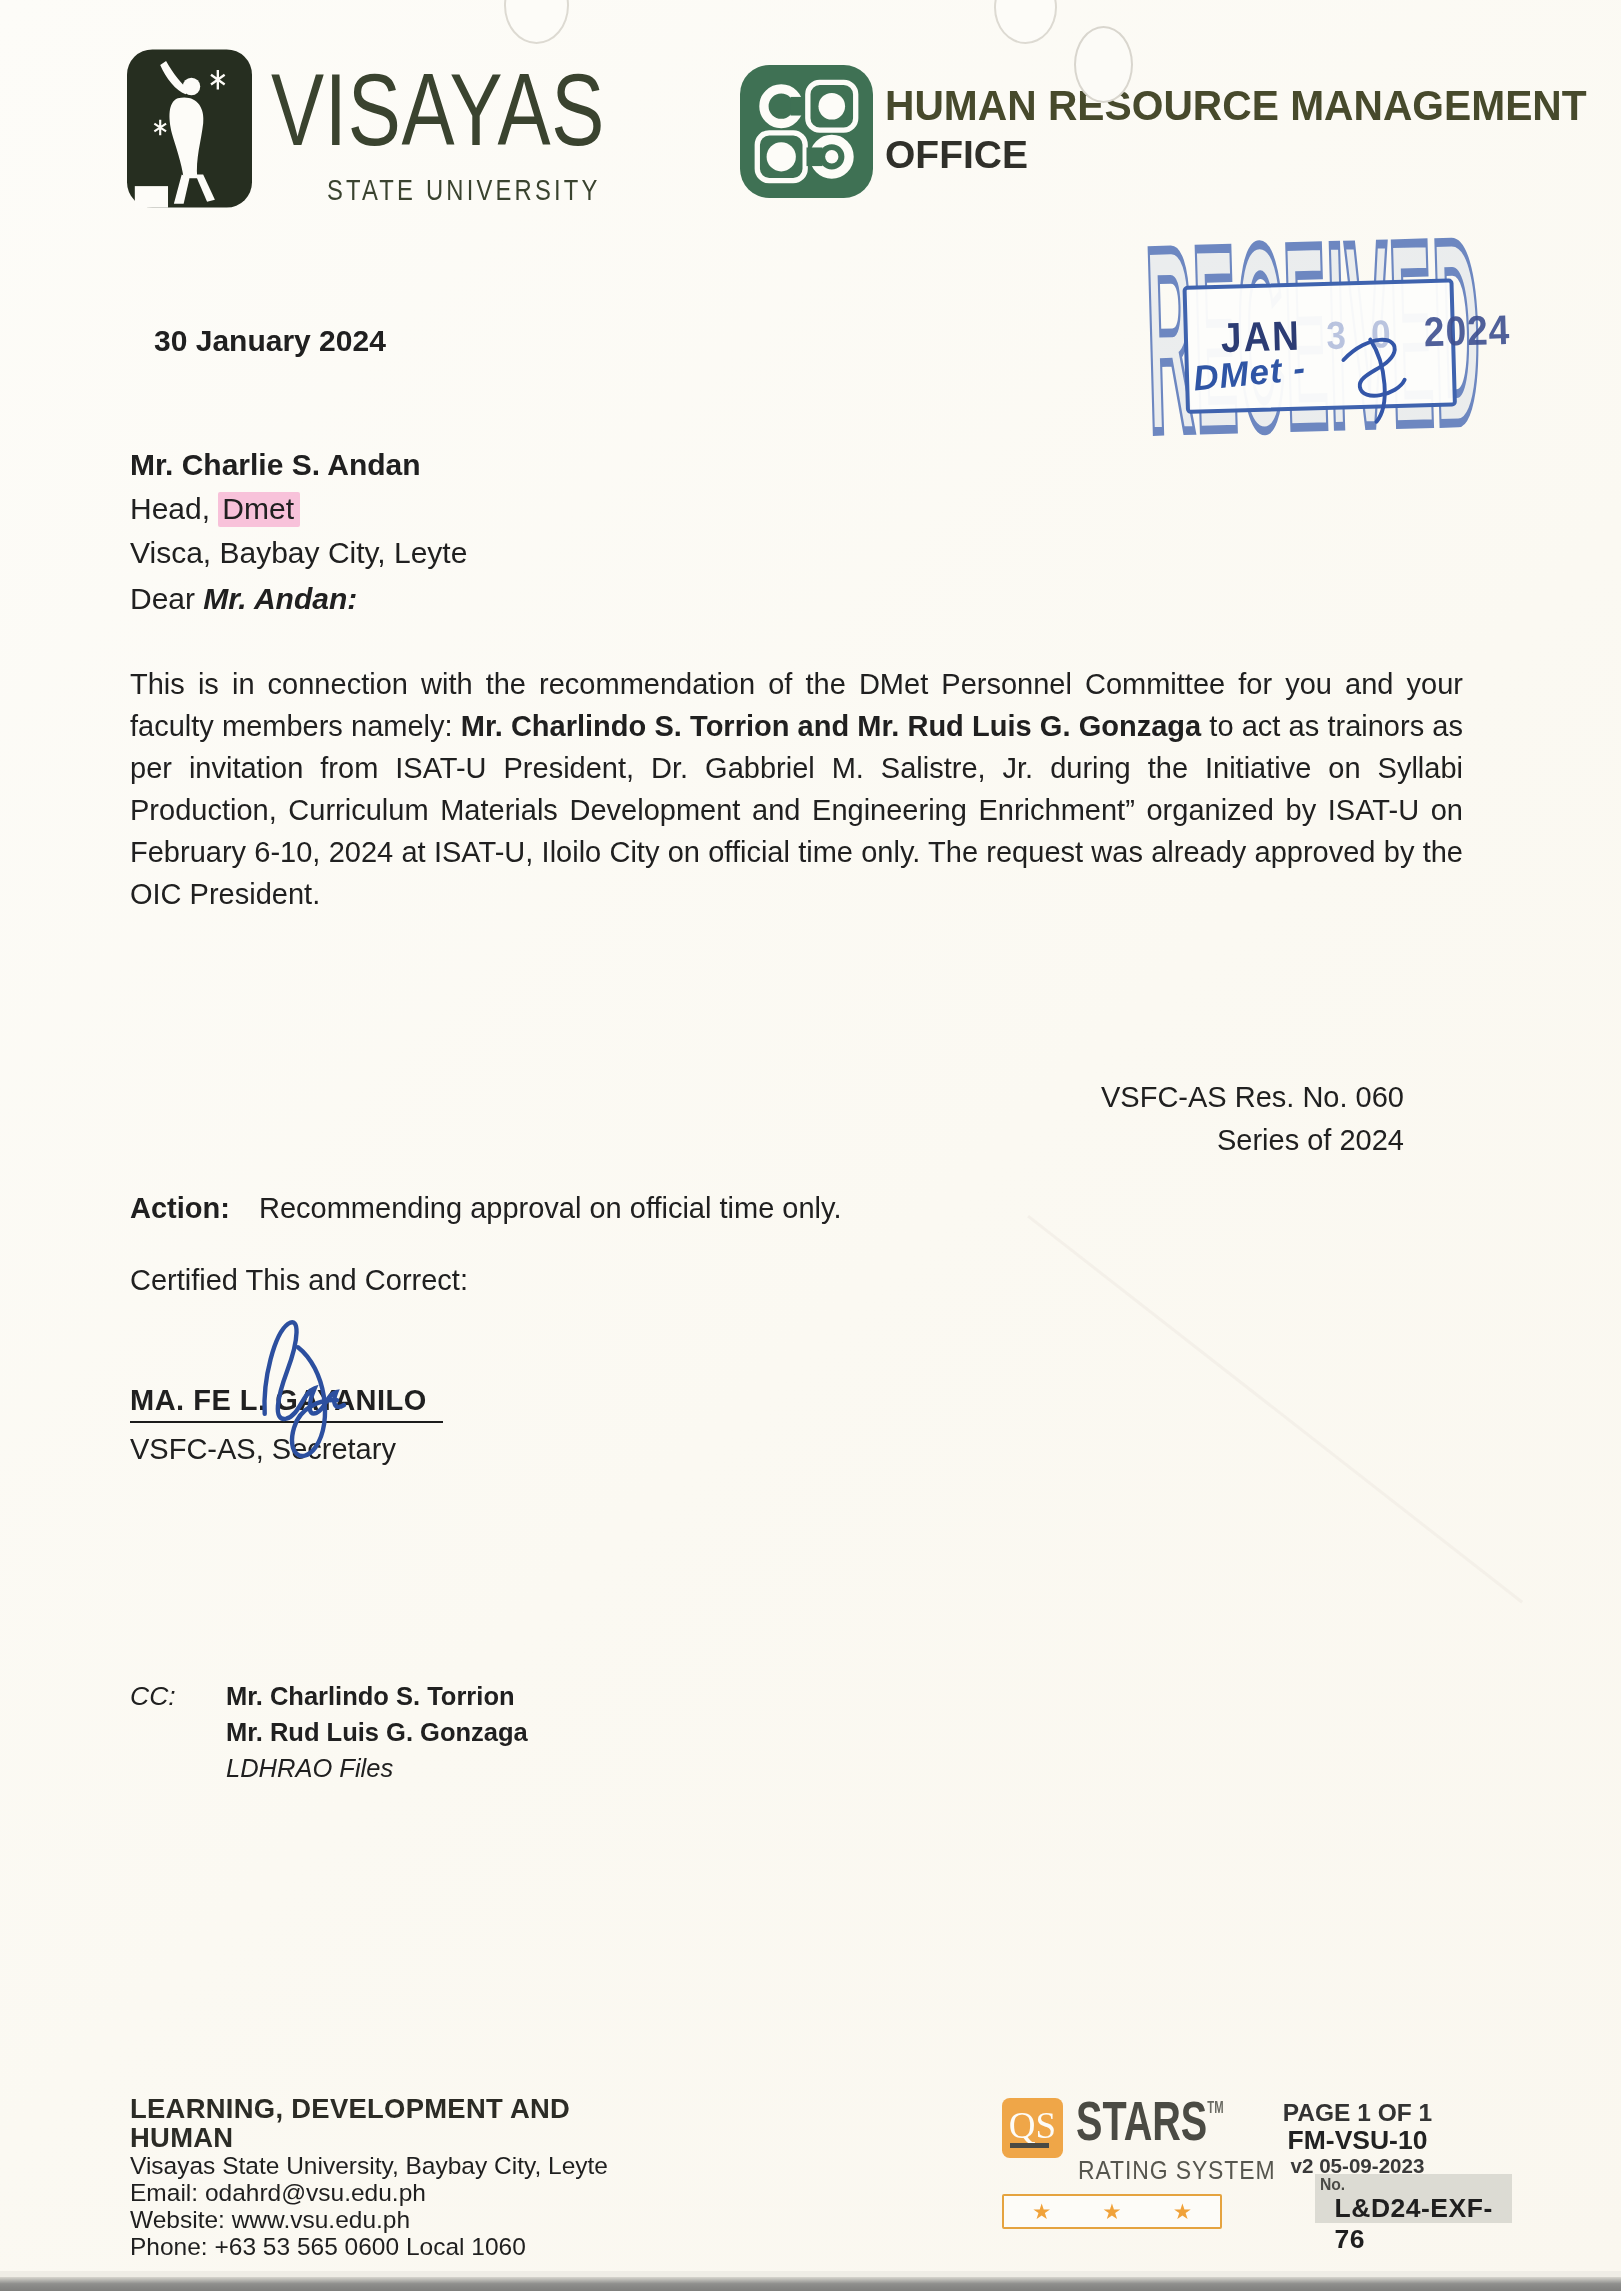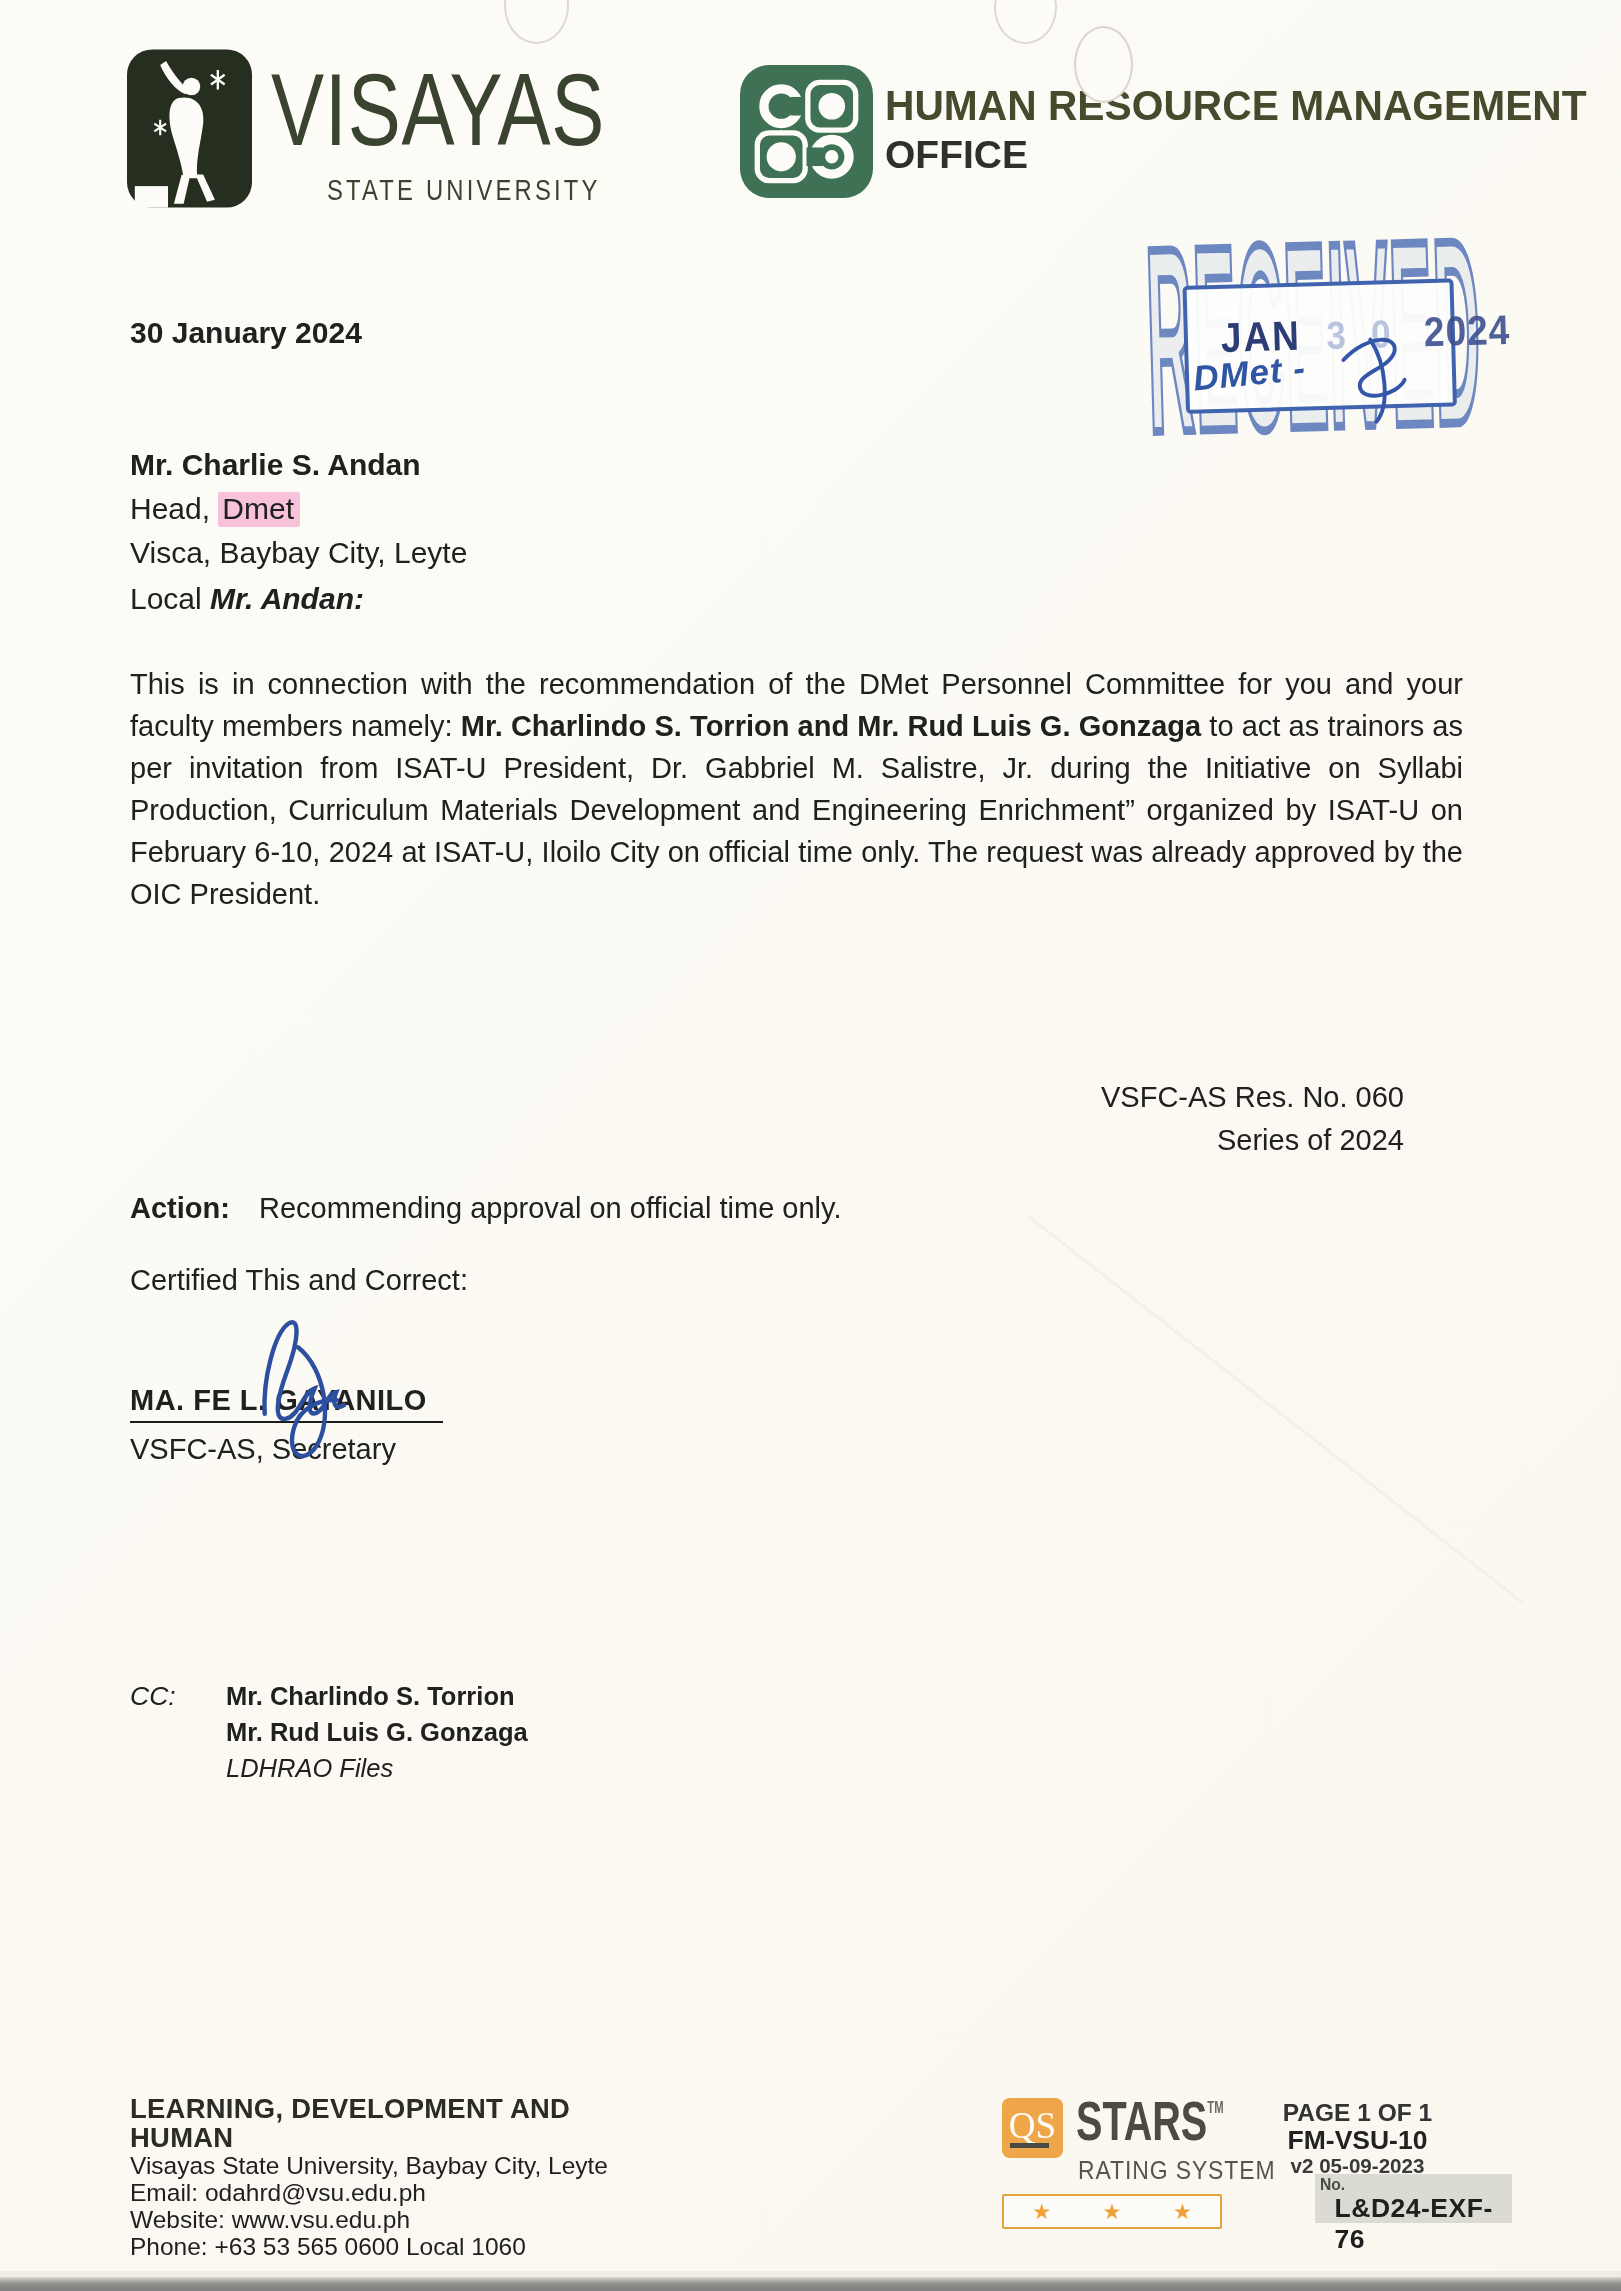--- a/index.html
+++ b/index.html
@@ -41,21 +41,21 @@
   .stamp-date{position:absolute;left:33px;top:25.5px;display:flex;gap:25.5px;align-items:baseline;
     font-weight:bold;transform:scaleY(1.12);transform-origin:left top;white-space:nowrap;}
   .stamp-month{font-size:37px;color:#2c3c74;letter-spacing:2px;}
   .stamp-day{font-size:35px;color:#8496c8;opacity:.55;letter-spacing:7.8px;}
   .stamp-year{font-size:37px;color:#3d4f90;opacity:.9;letter-spacing:1px;}
   .stamp-hand{position:absolute;left:3.9px;top:65px;font-size:35px;font-style:italic;font-weight:600;
     color:#2f55a5;transform:rotate(-4deg);white-space:nowrap;letter-spacing:1px;}
   .stamp-flourish{position:absolute;left:147px;top:41px;overflow:visible;}
   
   .abs{position:absolute;left:130px;}
-  .date-line{top:316px;font-size:30px;font-weight:bold;}
+  .date-line{top:324px;font-size:30px;font-weight:bold;margin-left:24px;}
   .recipient{top:443px;font-size:30px;line-height:44px;}
   .recipient .name{font-weight:bold;}
   .hl{background:#f8c2da;padding:0 5.9px 2px 3.9px;border-radius:2px;}
   .salutation{top:582px;font-size:30px;}
   .salutation .sal-name{font-weight:bold;font-style:italic;}
   .para{width:1333px;font-size:29px;line-height:42px;text-align:justify;}
   .para1{top:663px;}
   .para2{top:959px;}
   .para .b{font-weight:bold;}
   .resolution{top:1076px;width:1274px;text-align:right;font-size:29px;line-height:43px;}
@@ -160,21 +160,21 @@
   </div>
 
   <div class="abs date-line">30 January 2024</div>
 
   <div class="abs recipient">
     <div class="name">Mr. Charlie S. Andan</div>
     <div><span>Head,</span> <span class="hl">Dmet</span></div>
     <div>Visca, Baybay City, Leyte</div>
   </div>
 
-  <div class="abs salutation"><span>Local </span><span class="sal-name">Mr. Andan:</span></div>
+  <div class="abs salutation"><span>Dear </span><span class="sal-name">Mr. Andan:</span></div>
 
   <div class="abs para para1"><span>This is in connection with the recommendation of the DMet Personnel Committee for you and your faculty members namely: </span><span class="b">Mr. Charlindo S. Torrion and Mr. Rud Luis G. Gonzaga</span><span> to act as trainors as per invitation from ISAT-U President, Dr. Gabbriel M. Salistre, Jr. during the Initiative on Syllabi Production, Curriculum Materials Development and Engineering Enrichment” organized by ISAT-U on February 6-10, 2024 at ISAT-U, Iloilo City on official time only.  The request was already approved by the OIC President.</span></div>
 
 
   <div class="abs resolution">
     <div>VSFC-AS Res. No. 060</div>
     <div>Series of 2024</div>
   </div>
 
   <div class="abs action-row">

